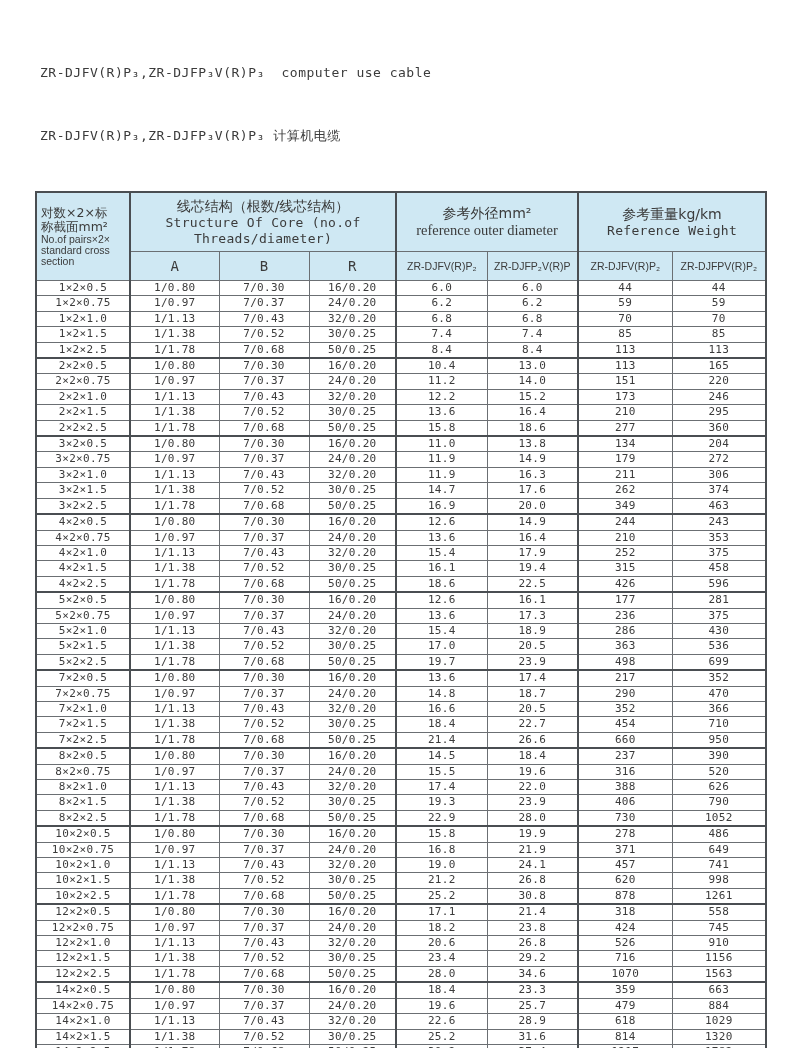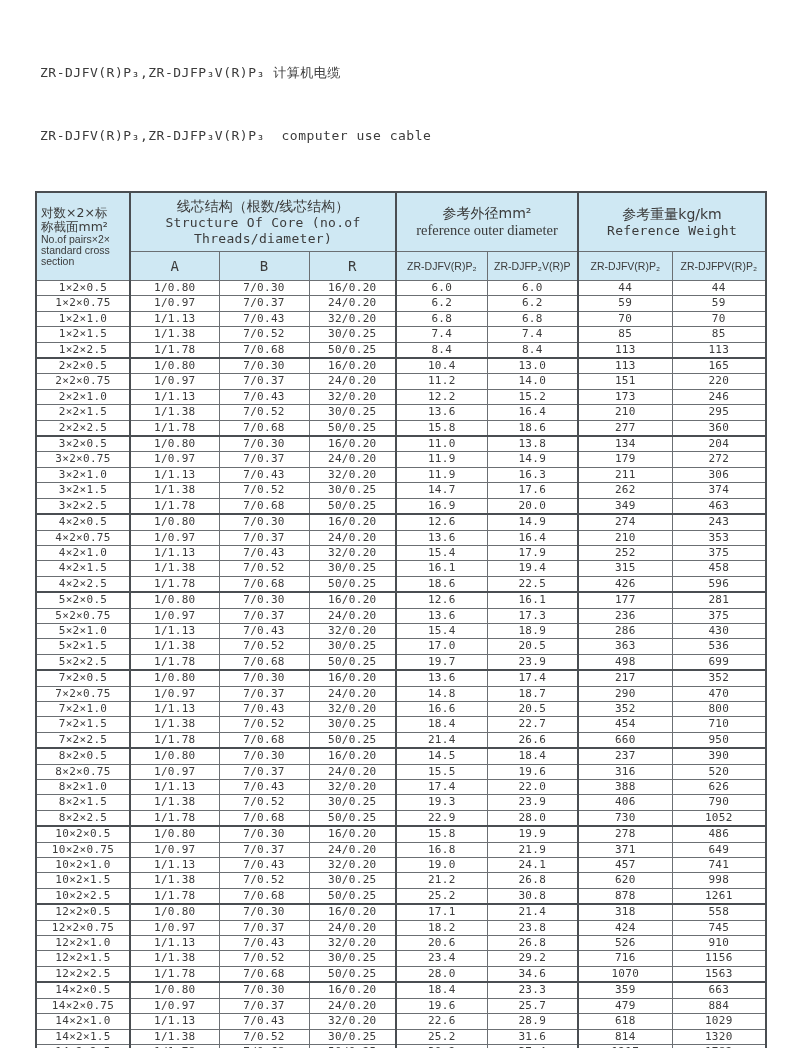--- a/index.html
+++ b/index.html
@@ -55,22 +55,22 @@
     font-size:11px;height:14.4px;line-height:14.4px;letter-spacing:0.3px;
   }
   .spec th{white-space:normal;}
 </style>
 </head>
 <body>
 
 <div class="page">
 
   <div class="title">
+    <div>ZR-DJFV(R)P₃,ZR-DJFP₃V(R)P₃  computer use cable</div>
     <div>ZR-DJFV(R)P₃,ZR-DJFP₃V(R)P₃ 计算机电缆</div>
-    <div>ZR-DJFV(R)P₃,ZR-DJFP₃V(R)P₃  computer use cable</div>
   </div>
 
   <table class="spec">
     <colgroup>
       <col style="width:94px">
       <col style="width:89px">
       <col style="width:90px">
       <col style="width:87px">
       <col style="width:91px">
       <col style="width:91px">
@@ -260,21 +260,21 @@
           <td>349</td>
           <td>463</td>
         </tr>
         <tr>
           <td>4×2×0.5</td>
           <td>1/0.80</td>
           <td>7/0.30</td>
           <td>16/0.20</td>
           <td>12.6</td>
           <td>14.9</td>
-          <td>274</td>
+          <td>244</td>
           <td>243</td>
         </tr>
         <tr>
           <td>4×2×0.75</td>
           <td>1/0.97</td>
           <td>7/0.37</td>
           <td>24/0.20</td>
           <td>13.6</td>
           <td>16.4</td>
           <td>210</td>
@@ -381,21 +381,21 @@
           <td>470</td>
         </tr>
         <tr>
           <td>7×2×1.0</td>
           <td>1/1.13</td>
           <td>7/0.43</td>
           <td>32/0.20</td>
           <td>16.6</td>
           <td>20.5</td>
           <td>352</td>
-          <td>800</td>
+          <td>366</td>
         </tr>
         <tr>
           <td>7×2×1.5</td>
           <td>1/1.38</td>
           <td>7/0.52</td>
           <td>30/0.25</td>
           <td>18.4</td>
           <td>22.7</td>
           <td>454</td>
           <td>710</td>

